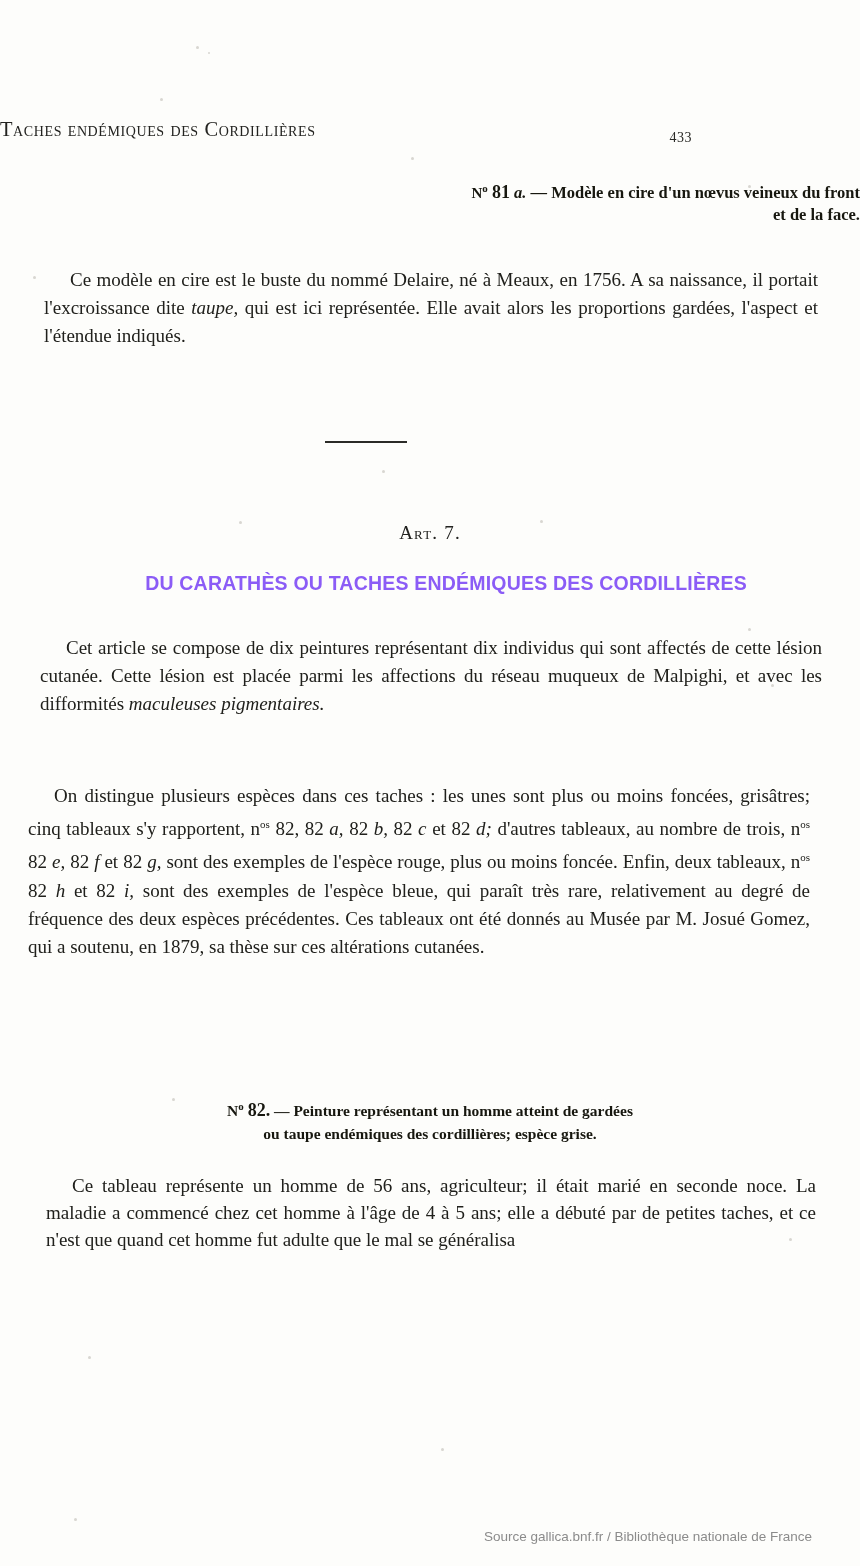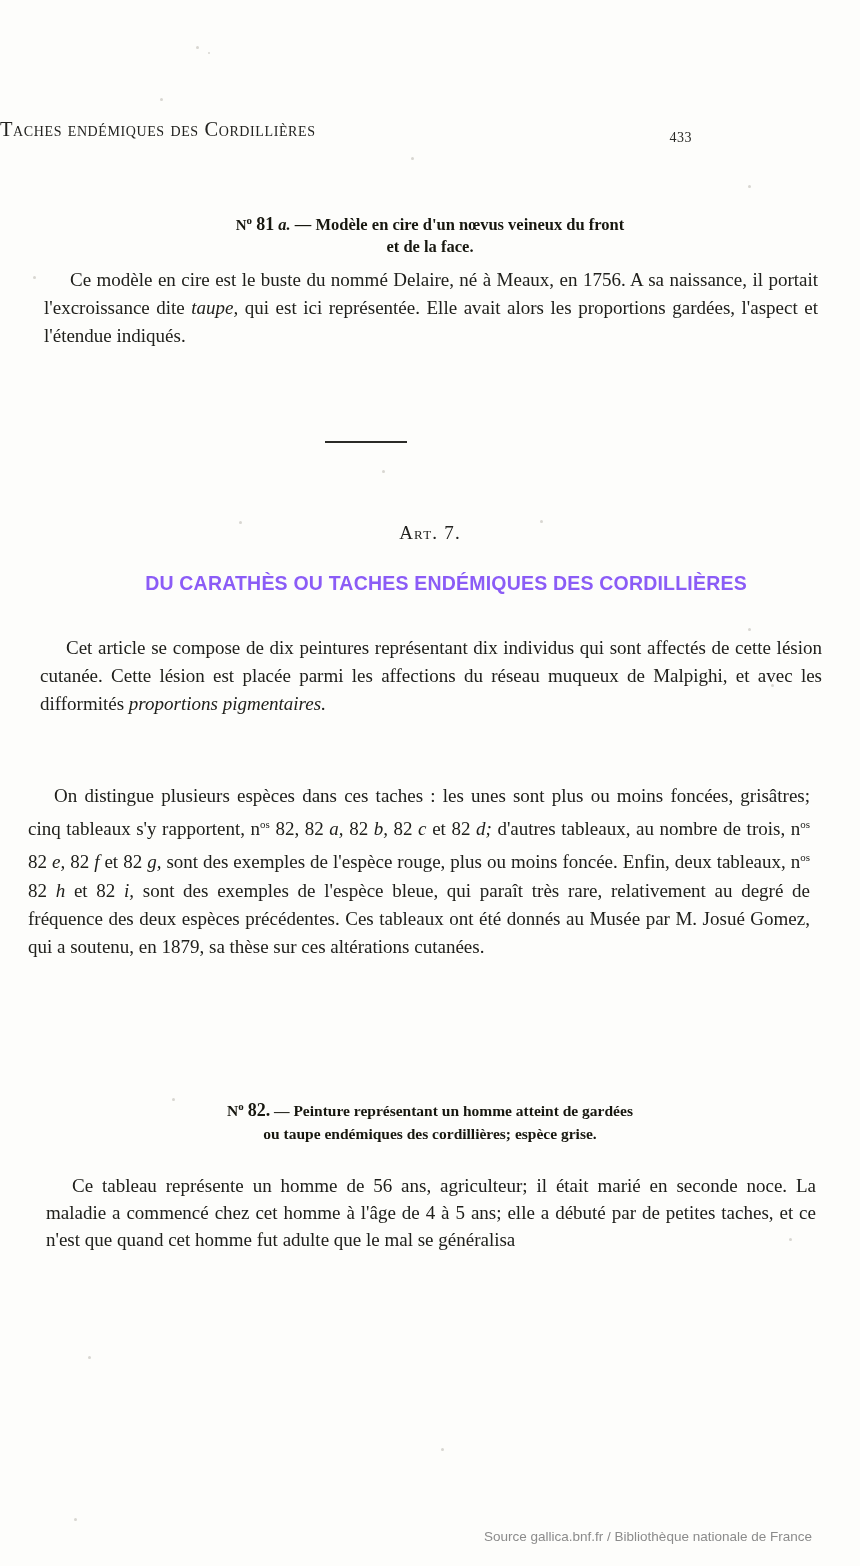--- a/index.html
+++ b/index.html
@@ -147,21 +147,21 @@
   <div class="speck" style="left:789px; top:1238px; width:3px; height:3px;"></div>
   <div class="speck" style="left:88px; top:1356px; width:3px; height:3px;"></div>
   <div class="speck" style="left:441px; top:1448px; width:3px; height:3px;"></div>
   <div class="speck" style="left:74px; top:1518px; width:3px; height:3px;"></div>
 
   <div class="runhead">
     <span class="rh-text">Taches endémiques des Cordillières</span>
   </div>
   <div class="folio">433</div>
 
-  <div class="entry-head" style="top:212px;">
+  <div class="entry-head" style="top:180px;text-align:right;">
     <span class="no">N</span><sup style="font-size:11px;">o</sup>
     <span class="num">81</span>
     <span class="ital">a.</span>
     <span>—</span>
     <span>Modèle en cire d'un nœvus veineux du front</span>
     <br>
     <span>et de la face.</span>
   </div>
 
   <div class="para indent" style="left:44px; top:266px; width:774px;">
@@ -173,21 +173,21 @@
 
   <div class="art-title" style="top:522px;">
     <span>Art. 7.</span>
   </div>
 
   <div class="section-title" style="top:572px;">
     <span>DU CARATHÈS OU TACHES ENDÉMIQUES DES CORDILLIÈRES</span>
   </div>
 
   <div class="para indent" style="left:40px; top:634px; width:782px;">
-    <span>Cet article se compose de dix peintures représentant dix individus qui sont affectés de cette lésion cutanée. Cette lésion est placée parmi les affections du réseau muqueux de Malpighi, et avec les difformités </span><span class="ital">proportions pigmentaires.</span>
+    <span>Cet article se compose de dix peintures représentant dix individus qui sont affectés de cette lésion cutanée. Cette lésion est placée parmi les affections du réseau muqueux de Malpighi, et avec les difformités </span><span class="ital">maculeuses pigmentaires.</span>
   </div>
 
   <div class="para indent" style="left:28px; top:782px; width:782px;">
     <span>On distingue plusieurs espèces dans ces taches : les unes sont plus ou moins foncées, grisâtres; cinq tableaux s'y rapportent, n</span><sup style="font-size:11px;">os</sup><span> 82, 82 </span><span class="ital">a,</span><span> 82 </span><span class="ital">b,</span><span> 82 </span><span class="ital">c</span><span> et 82 </span><span class="ital">d;</span><span> d'autres tableaux, au nombre de trois, n</span><sup style="font-size:11px;">os</sup><span> 82 </span><span class="ital">e,</span><span> 82 </span><span class="ital">f</span><span> et 82 </span><span class="ital">g,</span><span> sont des exemples de l'espèce rouge, plus ou moins foncée. Enfin, deux tableaux, n</span><sup style="font-size:11px;">os</sup><span> 82 </span><span class="ital">h</span><span> et 82 </span><span class="ital">i,</span><span> sont des exemples de l'espèce bleue, qui paraît très rare, relativement au degré de fréquence des deux espèces précédentes. Ces tableaux ont été donnés au Musée par M. Josué Gomez, qui a soutenu, en 1879, sa thèse sur ces altérations cutanées.</span>
   </div>
 
   <div class="caption" style="left:34px; top:1098px; width:792px;">
     <span>N</span><sup style="font-size:11px;">o</sup>
     <span class="num">82.</span>
     <span>—</span>

